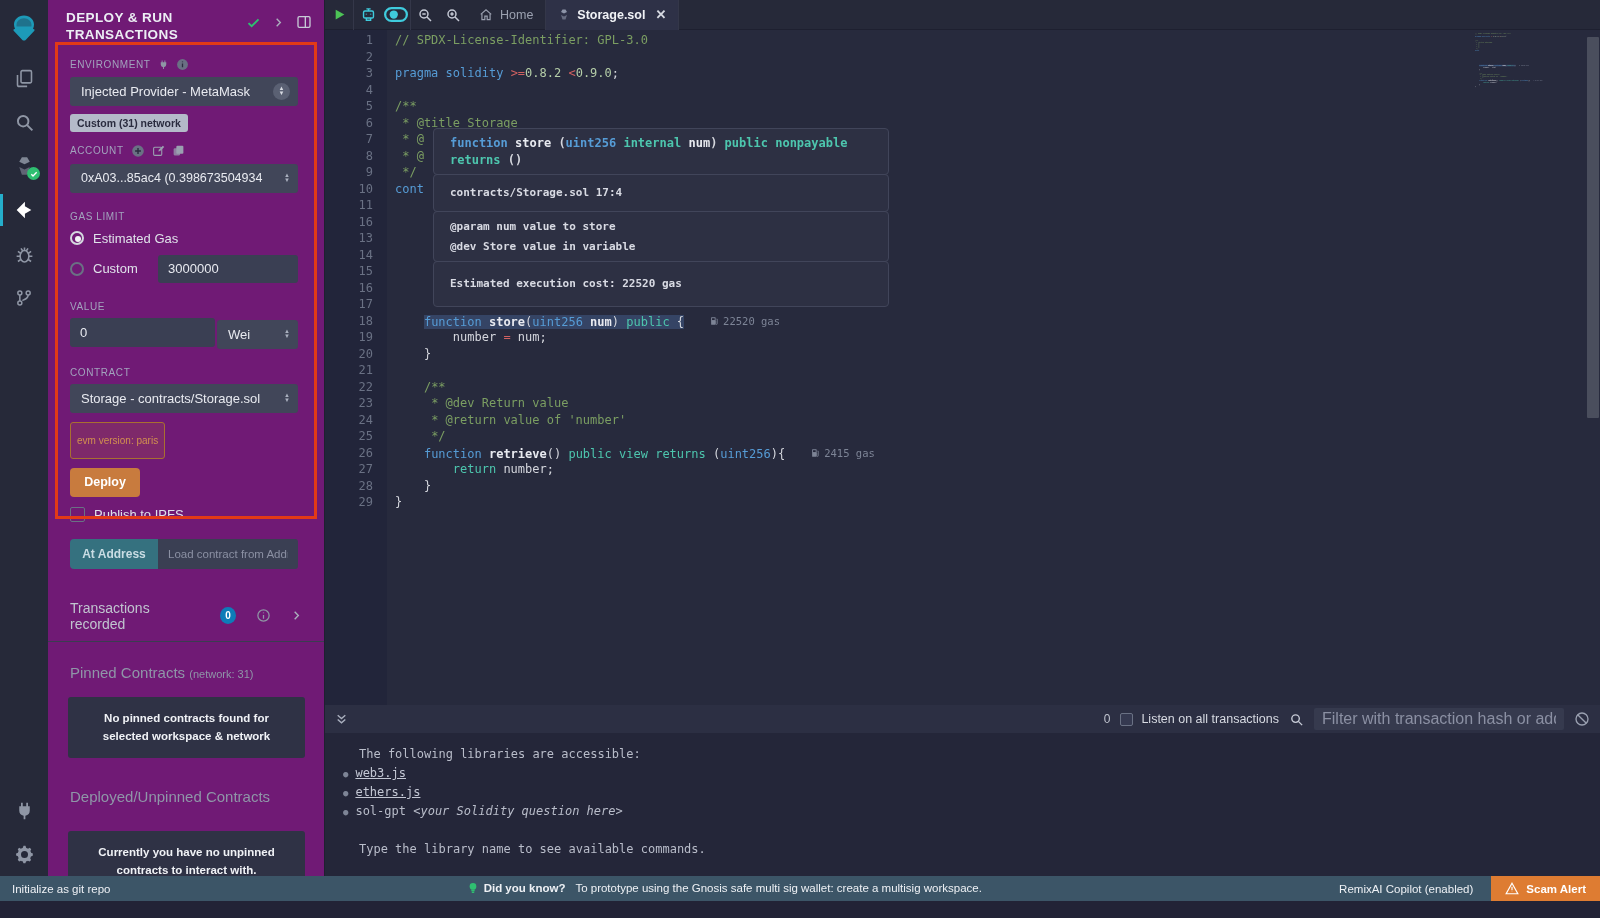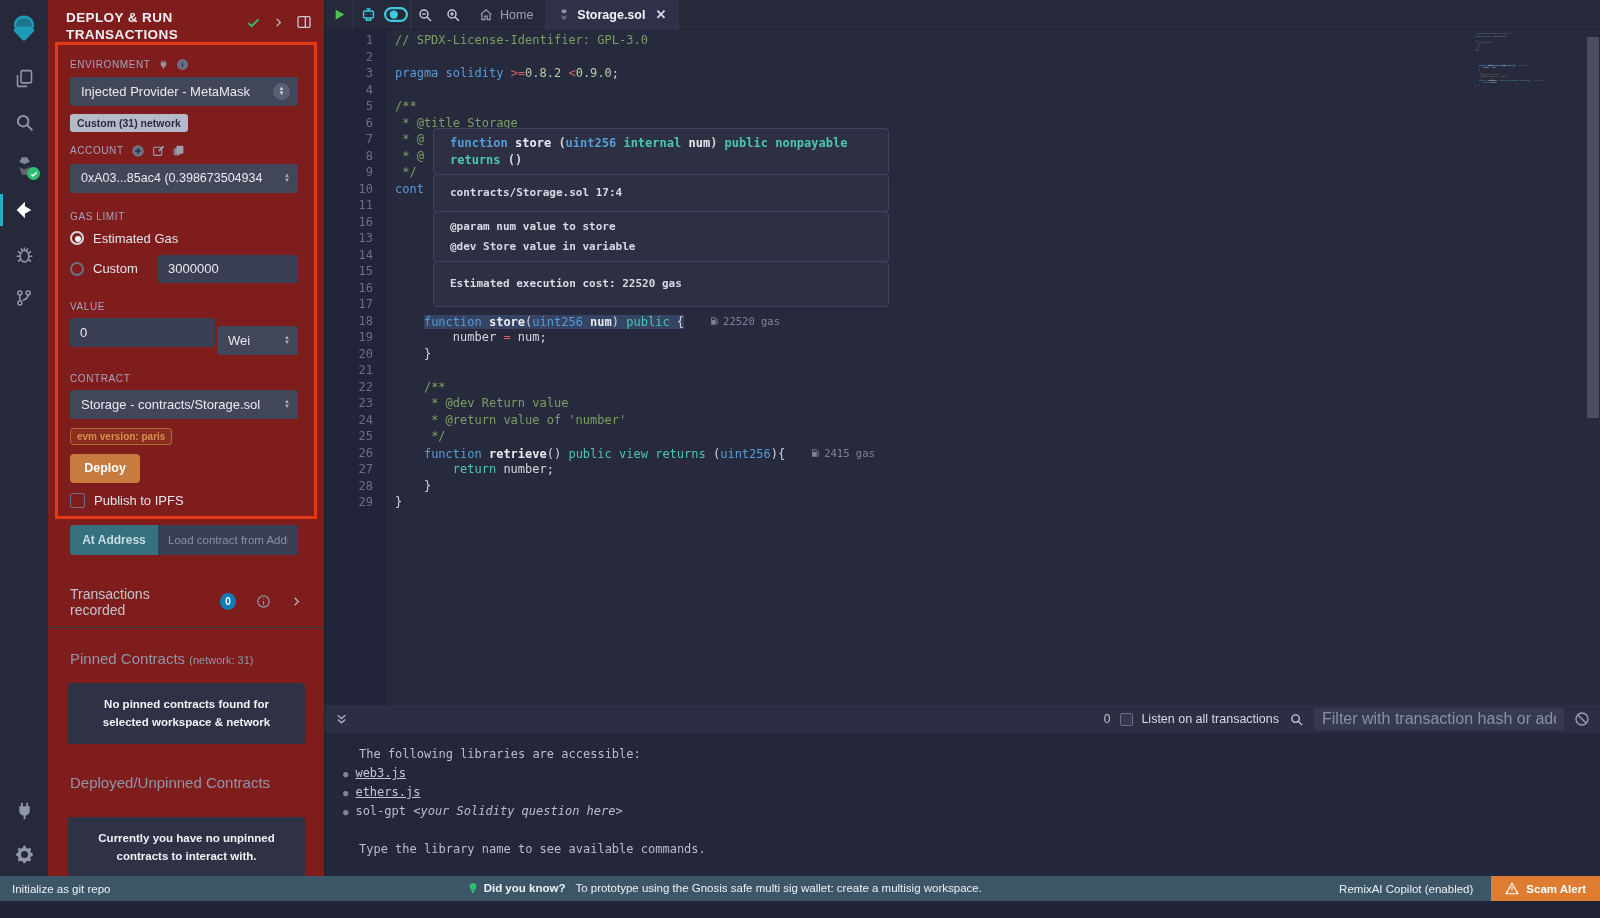--- a/index.html
+++ b/index.html
@@ -13,21 +13,21 @@
   .ib-item{width:48px;height:44px;display:flex;align-items:center;justify-content:center;
     color:#8f96a5;position:relative;cursor:pointer;}
   .ib-item.logo{height:56px;color:#1d9ab8;}
   .ib-item.active{color:#ffffff;}
   .ib-item.active::before{content:"";position:absolute;left:0;top:6px;bottom:6px;width:3px;background:#25aecb;}
   .ib-badge{position:absolute;right:8px;bottom:8px;width:13px;height:13px;border-radius:50%;
     background:#2fbf71;display:flex;align-items:center;justify-content:center;}
   .ib-bottom{margin-top:auto;}
 
   
-  .sidepanel{position:absolute;left:48px;top:0;width:277px;bottom:42px;background:#7f1d1d;
+  .sidepanel{position:absolute;left:48px;top:0;width:277px;bottom:42px;background:#701a75;
     border-right:1px solid #1e2030;overflow:hidden;}
   .sp-header{display:flex;align-items:flex-start;padding:10px 12px 4px 18px;}
   .sp-title{font-size:13.5px;font-weight:bold;letter-spacing:.4px;line-height:1.25;width:150px;text-transform:uppercase;}
   .sp-hicons{margin-left:auto;display:flex;align-items:center;gap:12px;margin-top:4px;}
   .panel-body{padding:10px 26px 0 22px;}
   .lbl{font-size:10px;letter-spacing:.6px;color:#a2a3bd;text-transform:uppercase;
     display:flex;align-items:center;gap:7px;}
   .sel{margin-top:6px;height:29px;background:#414659;border-radius:3px;display:flex;
     align-items:center;padding:0 8px 0 11px;font-size:13px;color:#e8eaf0;cursor:pointer;}
   .sel .grow{flex:1;white-space:nowrap;overflow:hidden;}
@@ -39,23 +39,23 @@
   .mt12{margin-top:12px;}.mt18{margin-top:18px;}
   .radio-row{display:flex;align-items:center;gap:9px;margin-top:9px;font-size:13px;color:#dfe2ea;}
   .radio{width:14px;height:14px;border-radius:50%;border:2px solid #6a7184;flex:0 0 auto;cursor:pointer;}
   .radio.sel-on{border-color:#d4d7df;position:relative;}
   .radio.sel-on::after{content:"";position:absolute;left:3px;top:3px;width:6px;height:6px;border-radius:50%;background:#f2f3f6;}
   .txt-input{background:#3a3f53;border:none;color:#e8eaf0;font-size:13px;height:28px;border-radius:3px;
     padding:0 10px;font-family:"Liberation Sans",sans-serif;}
   .gas-input{width:140px;margin-left:auto;}
   .value-row{display:flex;margin-top:6px;gap:2px;}
   .value-input{width:145px;height:29px;}
-  .wei-sel{width:82px;height:29px;margin-top:8px;}
+  .wei-sel{width:82px;height:29px;margin-top:2px;}
   .evm-badge{display:inline-block;margin-top:9px;background:rgba(197,124,52,.16);border:1px solid #a96f30;
-    color:#d2914f;font-size:10px;font-weight:bold;padding:2px 6px;border-radius:3px;}
+    color:#d2914f;font-size:10px;font-weight:normal;padding:12px 6px;border-radius:3px;}
   .deploy-btn{display:block;margin-top:9px;width:70px;height:29px;background:#c87b3e;border:none;
     border-radius:4px;color:#fff;font-weight:bold;font-size:12.5px;cursor:pointer;font-family:"Liberation Sans",sans-serif;}
   .chk-row{display:flex;align-items:center;gap:9px;margin-top:10px;font-size:13px;color:#dfe2ea;}
   .chkbox{width:15px;height:15px;border:1.5px solid #6a7184;border-radius:2px;background:transparent;cursor:pointer;}
   .ataddr-row{display:flex;margin-top:17px;}
   .ataddr-btn{width:88px;height:30px;background:#35717f;border:none;border-radius:4px 0 0 4px;
     color:#c9dde4;font-weight:bold;font-size:12px;cursor:pointer;font-family:"Liberation Sans",sans-serif;}
   .ataddr-input{width:140px;height:30px;border-radius:0 3px 3px 0;font-size:11.5px;}
   .ataddr-input::placeholder, .txt-input::placeholder{color:#8b90a3;}
   .tx-row{display:flex;align-items:center;gap:20px;padding:0 22px;margin-top:30px;height:34px;}

